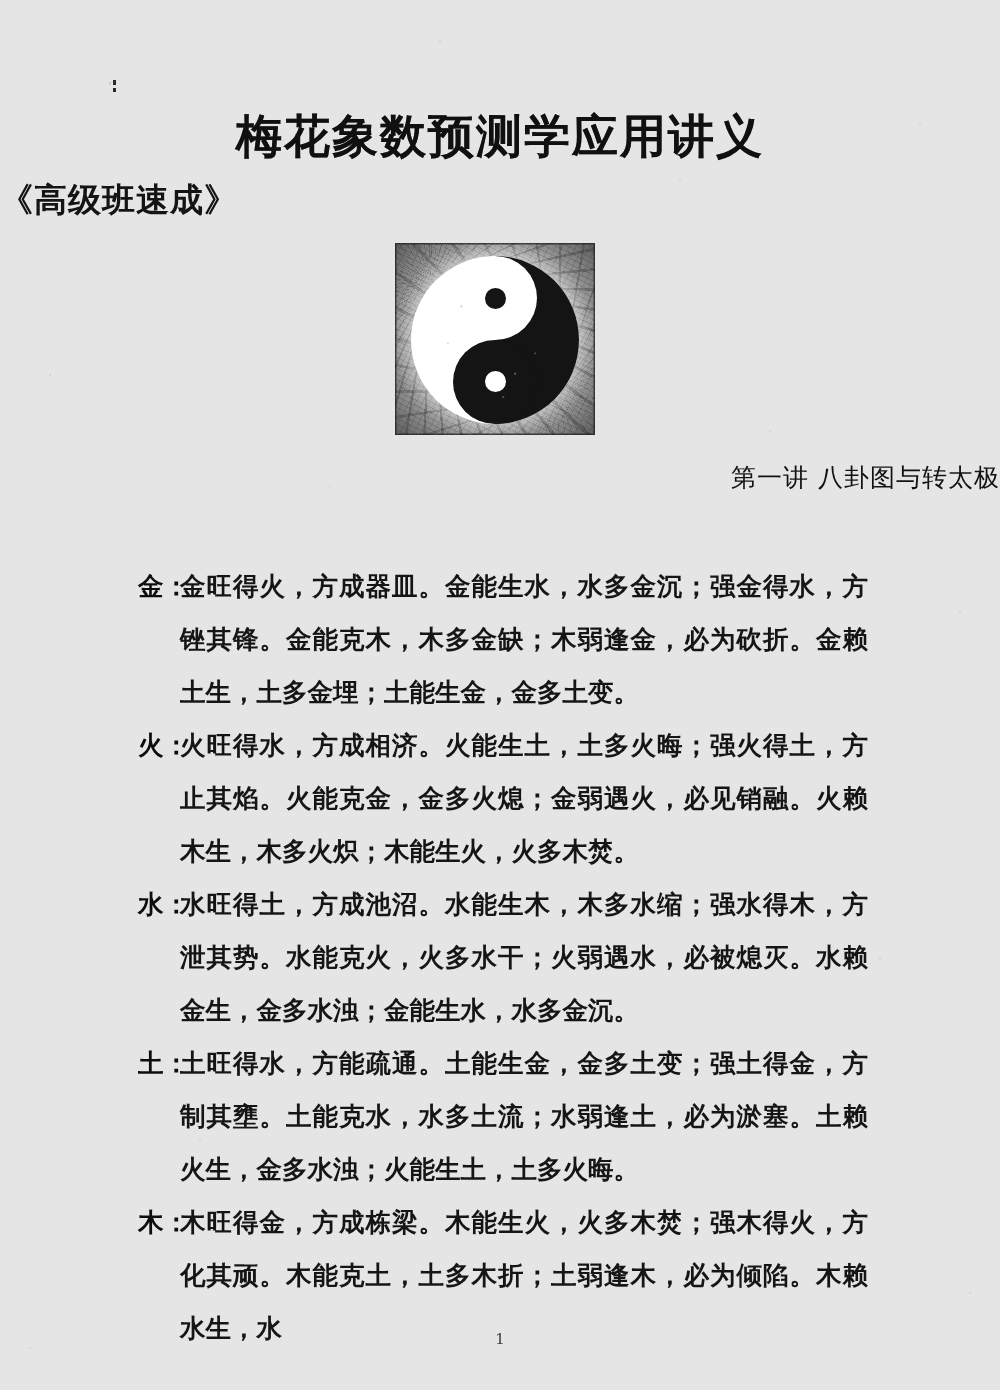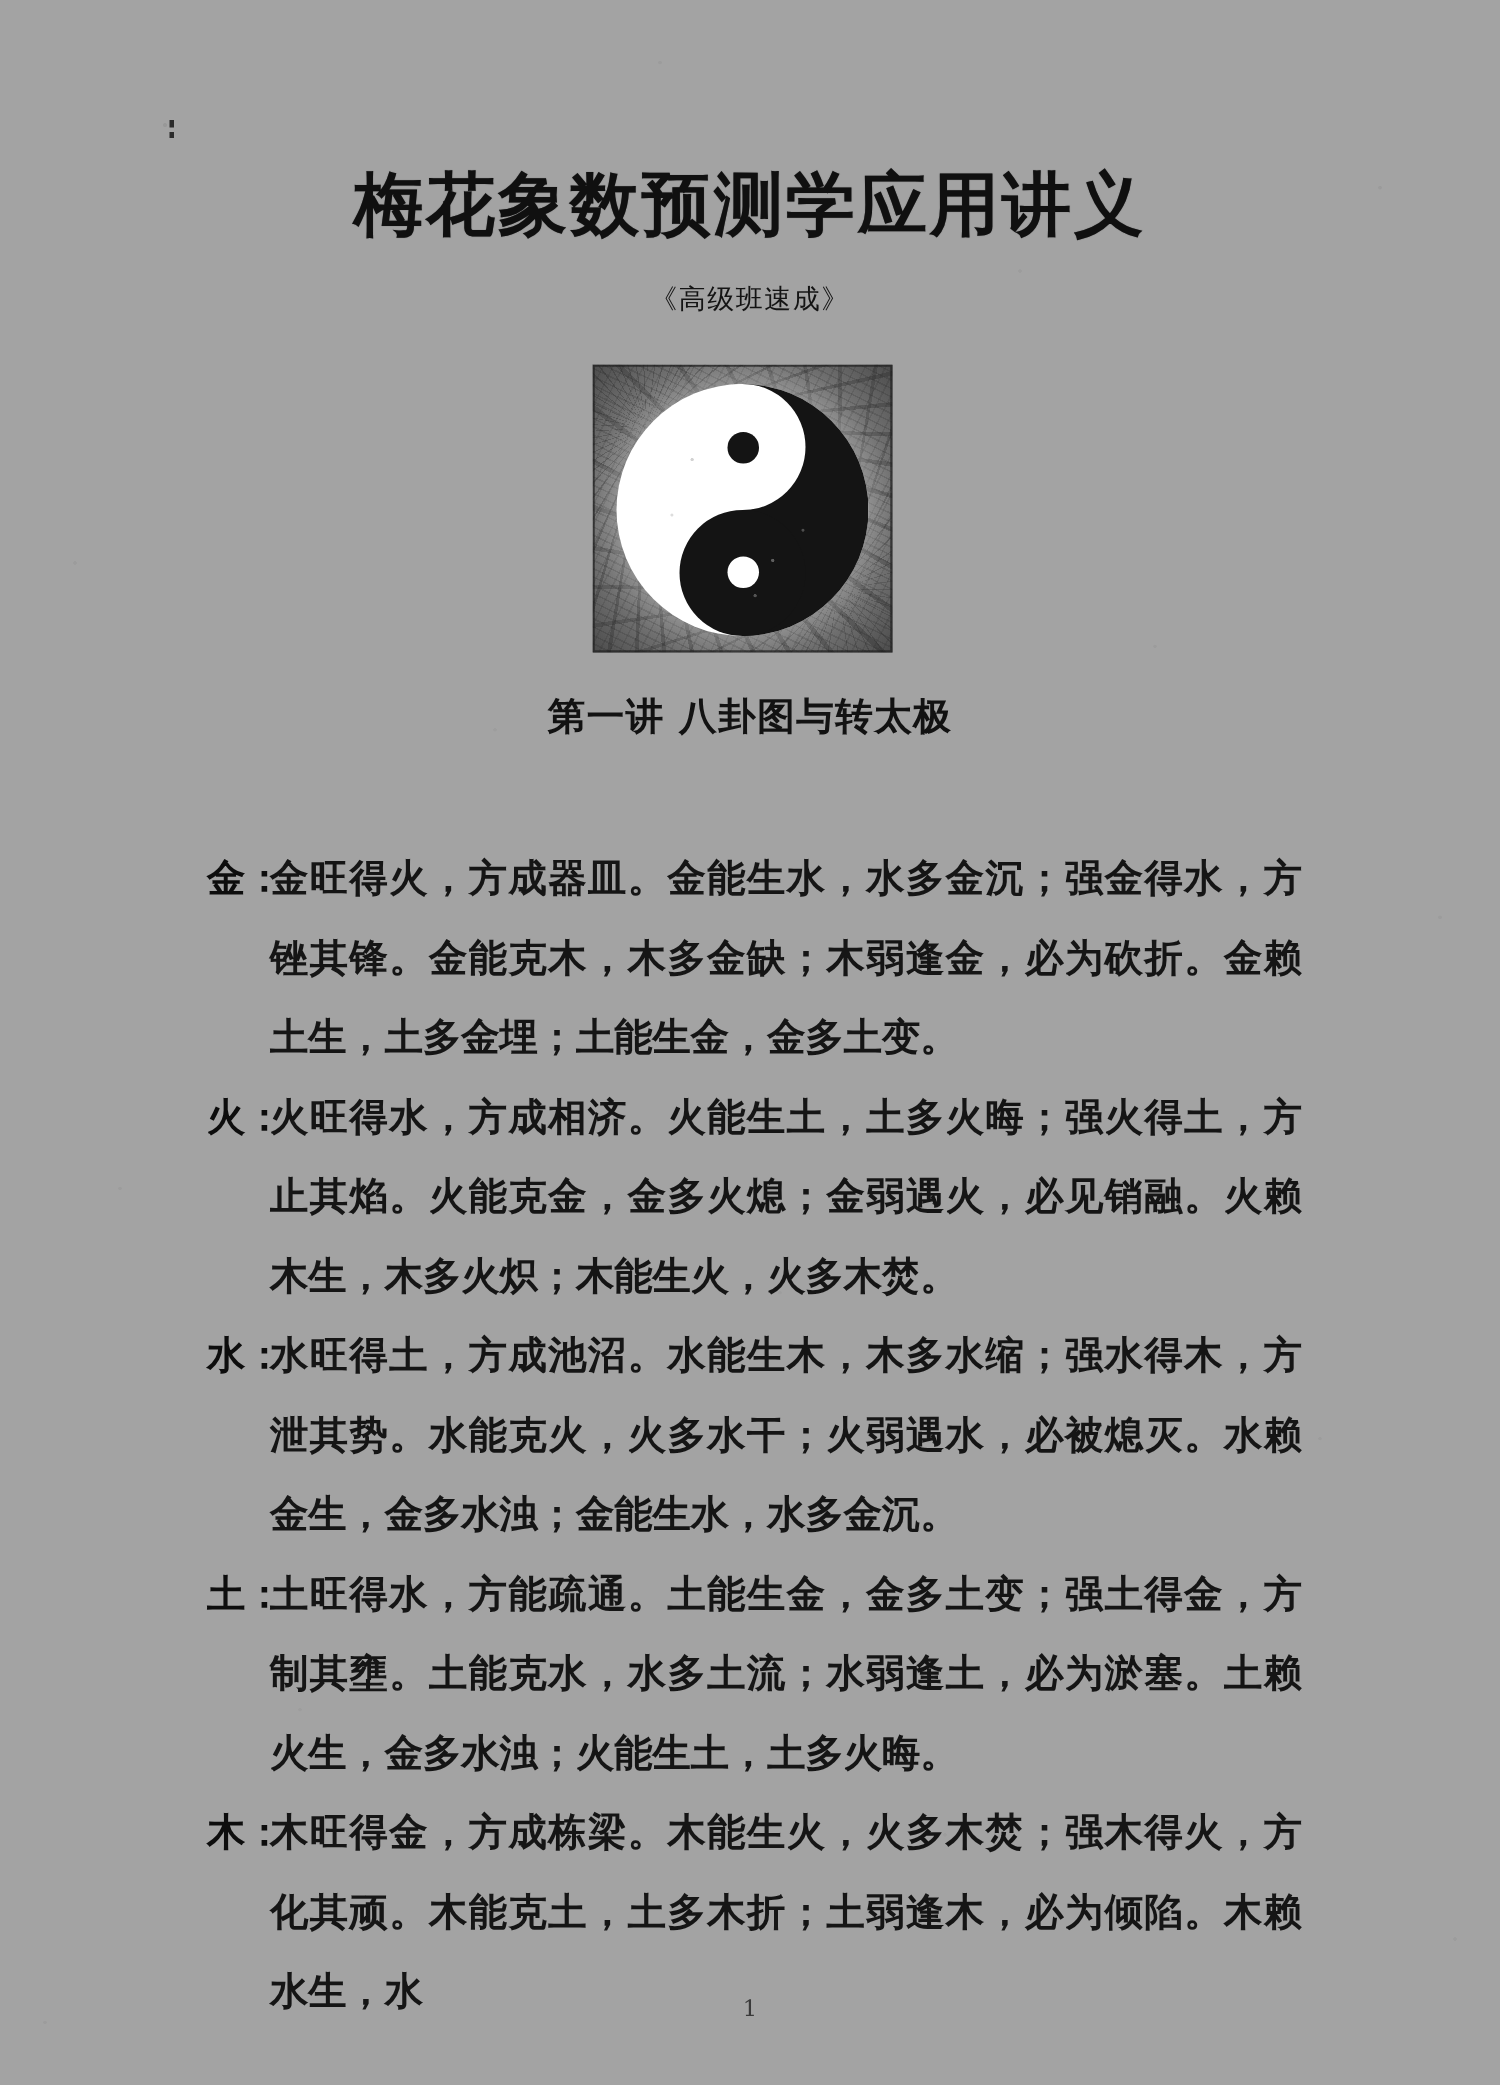--- a/index.html
+++ b/index.html
@@ -4,21 +4,21 @@
 <style>
   html, body {
     margin: 0;
     padding: 0;
     background: #ffffff;
   }
   .page {
     position: relative;
     width: 1000px;
     height: 1390px;
-    background: #a3a3a3;
+    background: #e5e5e5;
     overflow: hidden;
     font-family: "DejaVu Sans", "Liberation Sans", sans-serif;
     color: #1a1a1a;
   }
 
   
   .scan-noise {
     position: absolute;
     inset: 0;
     pointer-events: none;
@@ -58,24 +58,24 @@
     letter-spacing: 2px;
     font-family: "DejaVu Serif", "Liberation Serif", serif;
     color: #101010;
     text-shadow: 0 0 .6px rgba(0,0,0,.55);
   }
 
   .doc-subtitle {
     position: absolute;
     left: 0; right: 0;
     top: 182px;
-    text-align: center;
-    font-size: 18px;
+    text-align: left;
+    font-size: 33px;
     line-height: 36px;
-    font-weight: 400;
+    font-weight: 700;
     letter-spacing: 1px;
     font-family: "DejaVu Serif", "Liberation Serif", serif;
     color: #141414;
   }
 
   
   .taiji-figure {
     position: absolute;
     left: 395px;
     top: 243px;
@@ -166,24 +166,24 @@
       radial-gradient(circle at 74% 58%, rgba(255,255,255,.55) 0 .8px, transparent 1.2px),
       radial-gradient(circle at 55% 84%, rgba(255,255,255,.6) 0 .9px, transparent 1.3px),
       radial-gradient(circle at 30% 30%, rgba(40,40,40,.45) 0 .9px, transparent 1.3px),
       radial-gradient(circle at 22% 52%, rgba(40,40,40,.35) 0 .8px, transparent 1.2px);
   }
 
   .lecture-heading {
     position: absolute;
     left: 0; right: 0;
     top: 462px;
-    text-align: center;
+    text-align: right;
     font-size: 25px;
     line-height: 32px;
-    font-weight: 700;
+    font-weight: 400;
     letter-spacing: 1px;
     font-family: "DejaVu Serif", "Liberation Serif", serif;
     color: #121212;
   }
 
   .section-heading {
     position: absolute;
     left: 138px;
     top: 512px;
     font-size: 25px;

